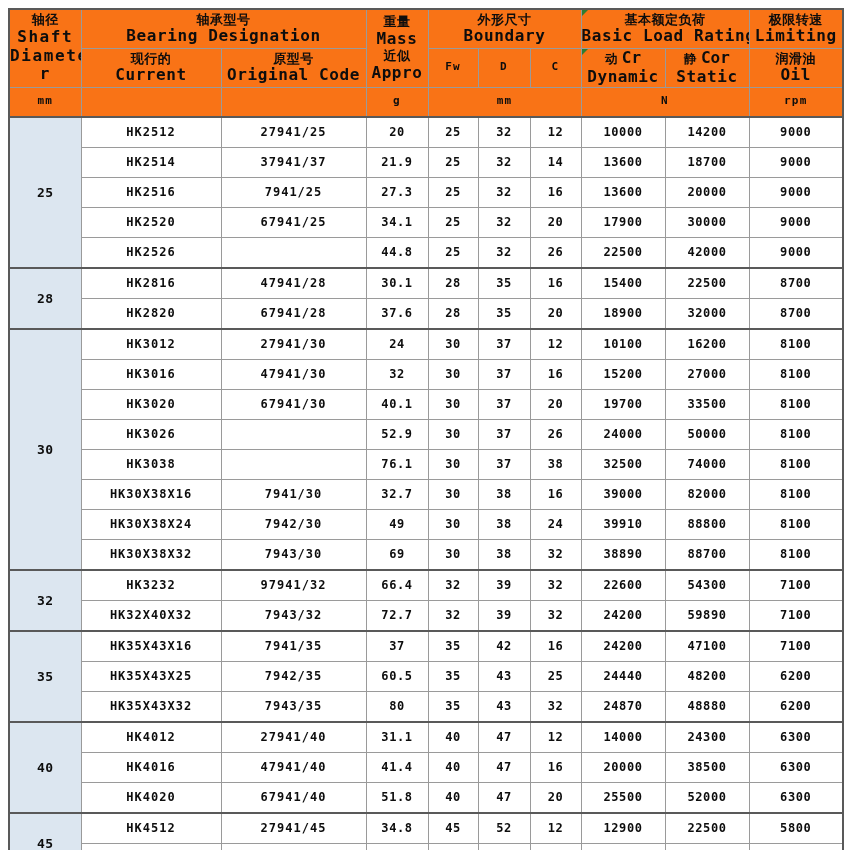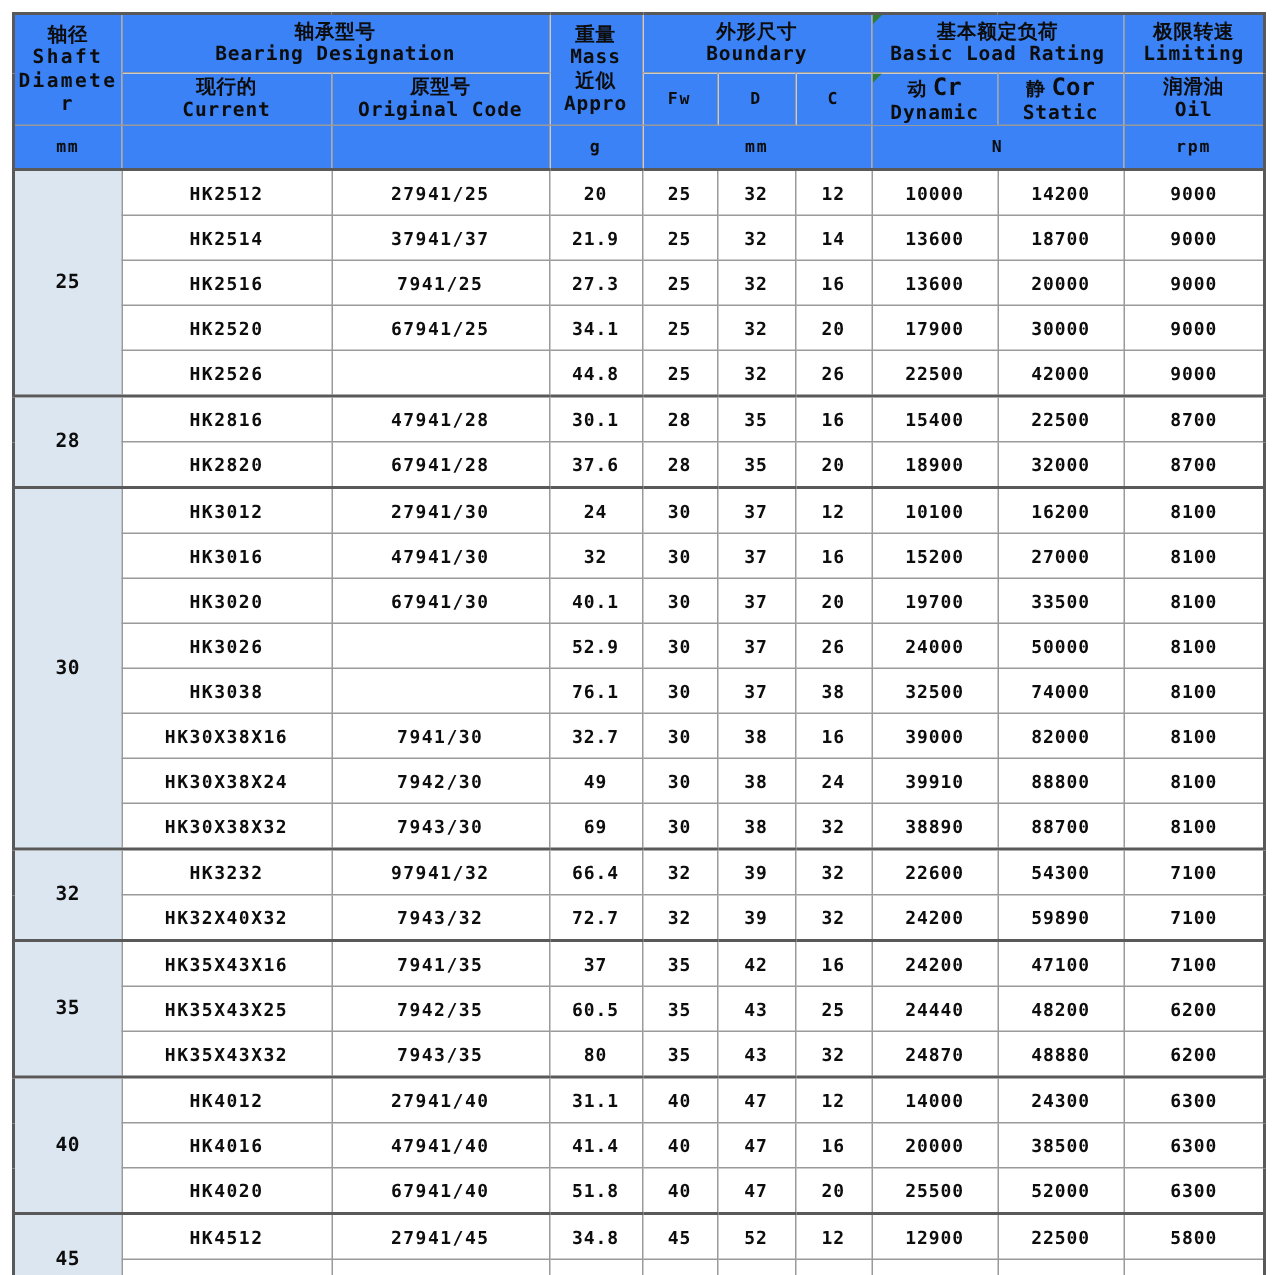--- a/index.html
+++ b/index.html
@@ -49,33 +49,33 @@
     font-size: 12px;
     font-weight: bold;
     color: #0d0d0d;
     line-height: 1.18;
     overflow: hidden;
     white-space: nowrap;
   }
 
   
   thead th {
-    background: #3b82f6;
+    background: #f97316;
   }
   .hdr-cn {
     display: block;
     font-family: "DejaVu Sans", sans-serif;
     font-size: 13px;
     font-weight: bold;
     letter-spacing: 0.5px;
   }
   .hdr-en {
     display: block;
     font-family: "DejaVu Sans Mono", monospace;
-    font-size: 13px;
+    font-size: 16px;
     font-weight: bold;
     letter-spacing: 0.6px;
   }
   .hdr-en.wide { letter-spacing: 1.6px; }
   .hdr-mono {
     display: block;
     font-family: "DejaVu Sans Mono", monospace;
     font-size: 11px;
     font-weight: bold;
     letter-spacing: 1.2px;

